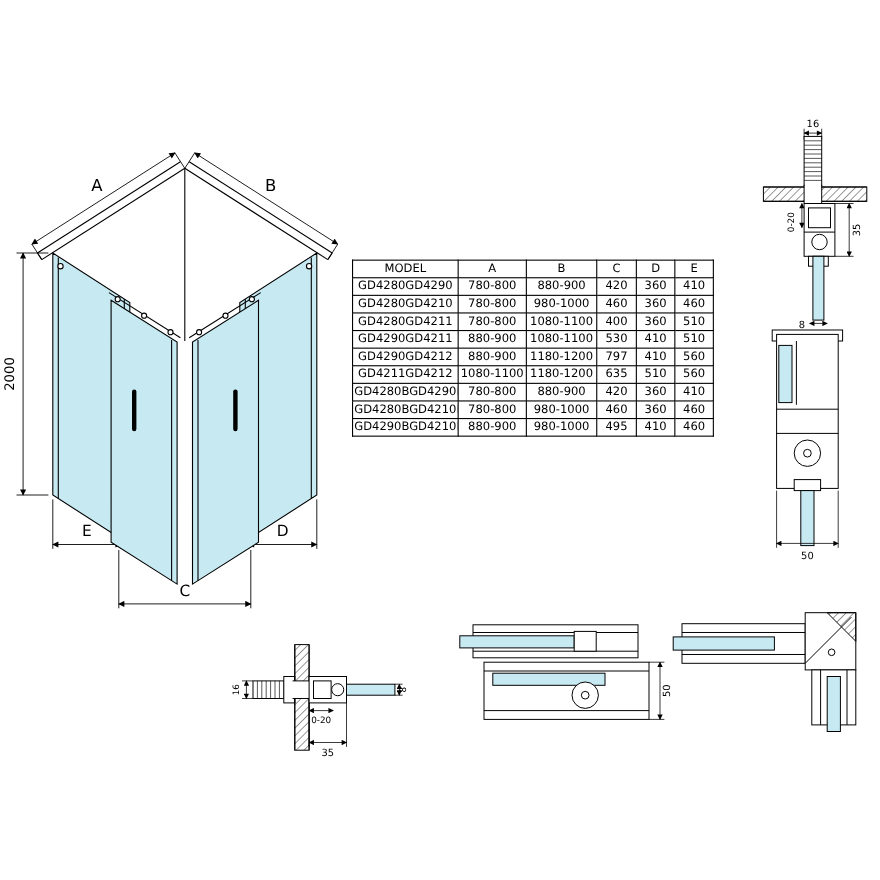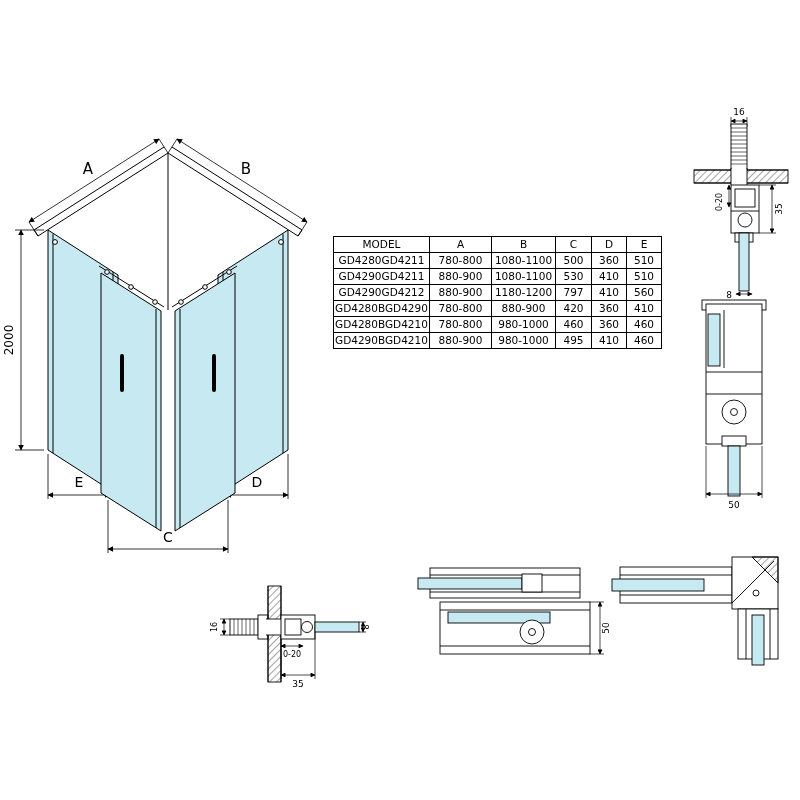--- a/index.html
+++ b/index.html
@@ -108,21 +108,21 @@
     </g>
 
     <text x="88" y="136" font-size="15" text-anchor="middle">A</text>
     <text x="246" y="136" font-size="15" text-anchor="middle">B</text>
     <text x="13" y="302" font-size="12" text-anchor="middle" transform="rotate(-90 13 302)">2000</text>
     <text x="79" y="449" font-size="14" text-anchor="middle">E</text>
     <text x="257" y="449" font-size="14" text-anchor="middle">D</text>
     <text x="168" y="504" font-size="14" text-anchor="middle">C</text>
   </svg>
 
-  <div class="abs" style="left:333px;top:236px">
+  <div class="abs" style="left:320px;top:236px">
     <table class="spec">
       <colgroup>
           <col style="width:96px">
           <col style="width:62px">
           <col style="width:64px">
           <col style="width:36px">
           <col style="width:35px">
           <col style="width:35px">
         </colgroup>
       <thead>
@@ -130,41 +130,65 @@
           <th>MODEL</th>
           <th>A</th>
           <th>B</th>
           <th>C</th>
           <th>D</th>
           <th>E</th>
         </tr>
       </thead>
       <tbody>
         <tr>
+            <td>GD4280GD4290</td>
+            <td>780-800</td>
+            <td>880-900</td>
+            <td>420</td>
+            <td>360</td>
+            <td>410</td>
+          </tr>
+        <tr>
+            <td>GD4280GD4210</td>
+            <td>780-800</td>
+            <td>980-1000</td>
+            <td>460</td>
+            <td>360</td>
+            <td>460</td>
+          </tr>
+        <tr>
             <td>GD4280GD4211</td>
             <td>780-800</td>
             <td>1080-1100</td>
-            <td>500</td>
+            <td>400</td>
             <td>360</td>
             <td>510</td>
           </tr>
         <tr>
             <td>GD4290GD4211</td>
             <td>880-900</td>
             <td>1080-1100</td>
             <td>530</td>
             <td>410</td>
             <td>510</td>
           </tr>
         <tr>
             <td>GD4290GD4212</td>
             <td>880-900</td>
             <td>1180-1200</td>
             <td>797</td>
             <td>410</td>
+            <td>560</td>
+          </tr>
+        <tr>
+            <td>GD4211GD4212</td>
+            <td>1080-1100</td>
+            <td>1180-1200</td>
+            <td>635</td>
+            <td>510</td>
             <td>560</td>
           </tr>
         <tr>
             <td>GD4280BGD4290B</td>
             <td>780-800</td>
             <td>880-900</td>
             <td>420</td>
             <td>360</td>
             <td>410</td>
           </tr>

